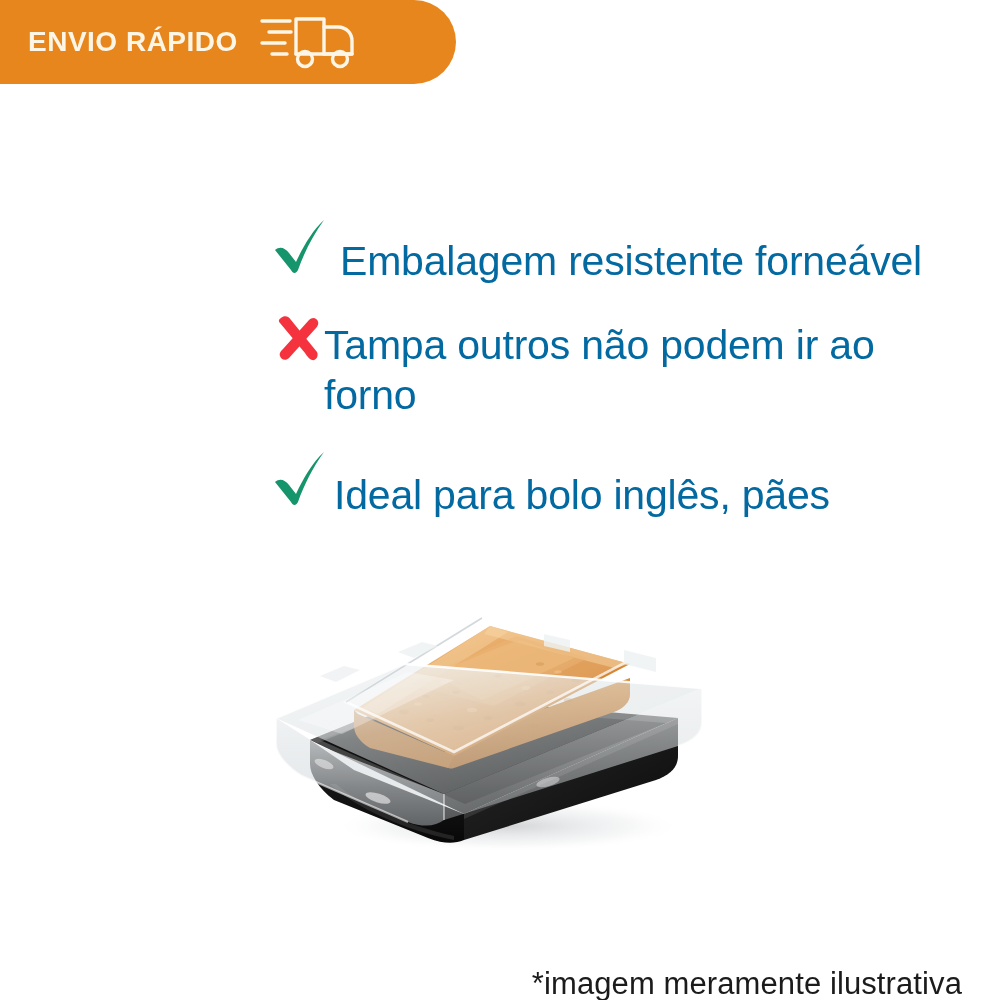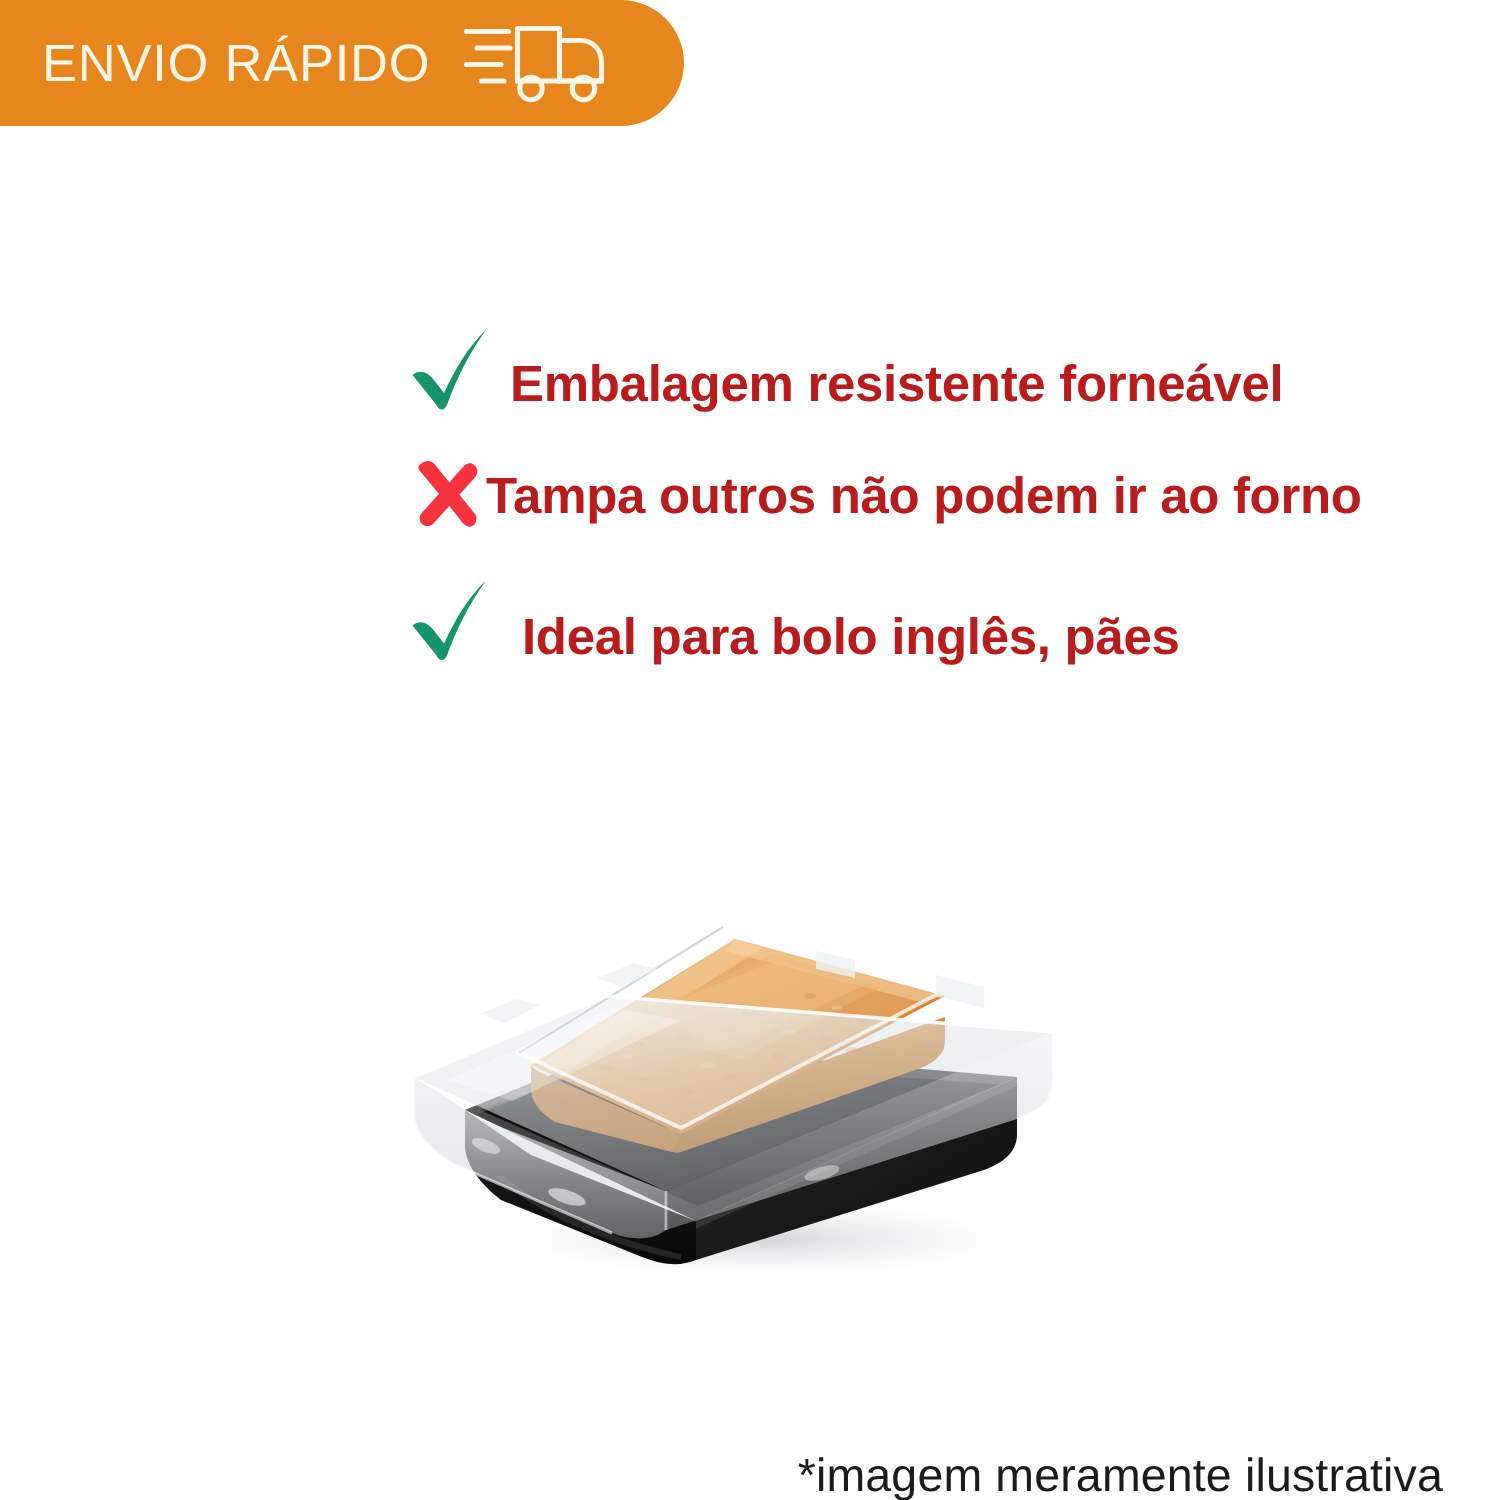--- a/index.html
+++ b/index.html
@@ -25,22 +25,22 @@
     background: #e8861e;
     border-top-right-radius: 44px;
     border-bottom-right-radius: 44px;
     display: flex;
     align-items: center;
     box-sizing: border-box;
     padding-left: 28px;
   }
   .badge-text {
     color: #fdf6e6;
-    font-size: 35px;
-    font-weight: normal;
+    font-size: 28px;
+    font-weight: bold;
     letter-spacing: 0.5px;
     white-space: nowrap;
     line-height: 1;
   }
   .badge-icon {
     margin-left: 22px;
     display: block;
     width: 96px;
     height: 58px;
   }
@@ -61,30 +61,30 @@
   .feature-row.row-cross  { margin-bottom: 34px; }
 
   .mark {
     flex: 0 0 auto;
     display: block;
   }
   .mark-check { width: 56px; height: 58px; margin-top: -4px; }
   .mark-cross { width: 52px; height: 52px; margin-top: 2px; }
 
   .feature-text {
-    font-size: 34px;
-    font-weight: bold;
-    color: #b91c1c;
+    font-size: 41px;
+    font-weight: normal;
+    color: #0369a1;
     line-height: 1.22;
     letter-spacing: -0.2px;
     padding-top: 14px;
   }
   .row-check1 .feature-text { margin-left: 12px; }
   .row-cross  .feature-text { margin-left: 0px; padding-top: 10px; }
-  .row-check2 .feature-text { margin-left: 20px; padding-top: 16px; text-align: right; }
+  .row-check2 .feature-text { margin-left: 6px; padding-top: 16px; text-align: right; }
   .feature-line2 { display: block; }
 
   
   .product {
     position: absolute;
     left: 258px;
     top: 568px;
     width: 484px;
     height: 300px;
   }

